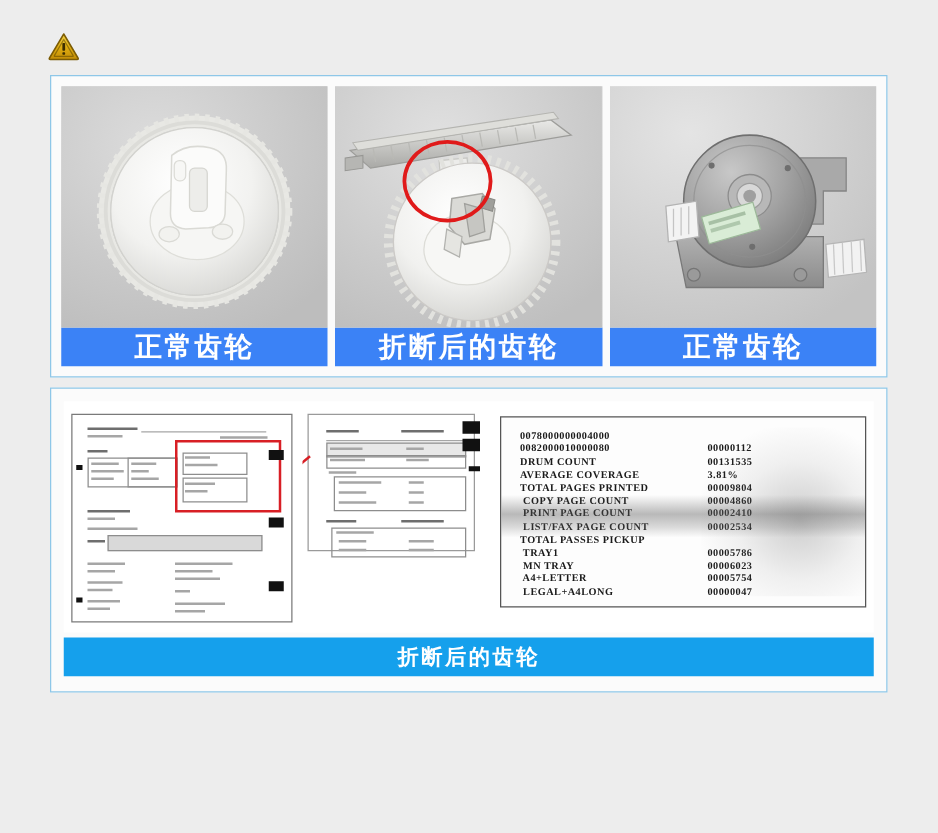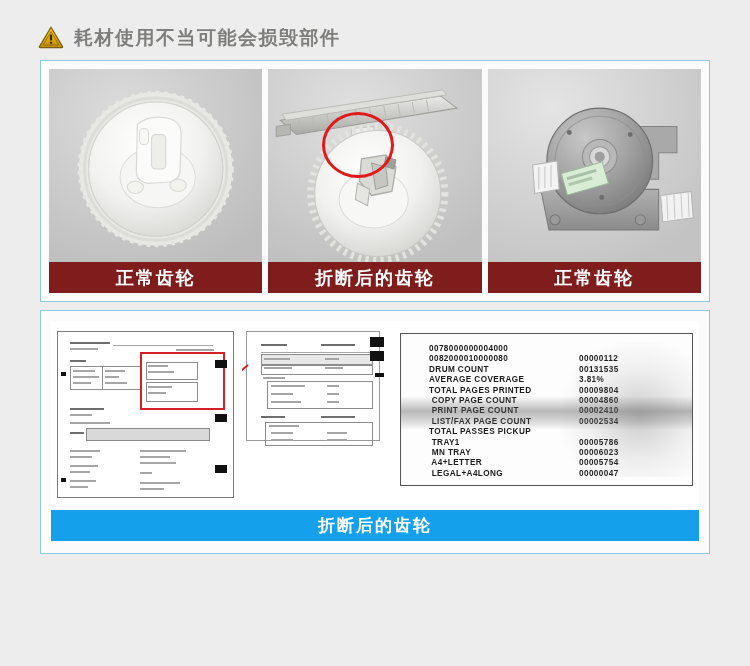--- a/index.html
+++ b/index.html
@@ -65,23 +65,23 @@
     background: #ffffff;
   }
   .photo {
     position: relative;
     height: 193px;
     overflow: hidden;
     background: #c9c9c9;
   }
   .caption {
     height: 31px;
-    background: #7f1d1d;
+    background: #3b82f6;
     color: #ffffff;
-    font-size: 18px;
+    font-size: 22px;
     font-weight: bold;
     letter-spacing: 2px;
     display: flex;
     align-items: center;
     justify-content: center;
     line-height: 1;
   }
 
   
   .bg-gray1 { background: linear-gradient(150deg,#d2d2d2 0%,#c3c3c3 45%,#bdbdbd 100%); }
@@ -142,22 +142,22 @@
     border: 1px solid #8d8d8d;
   }
   .blackmark {
     position: absolute;
     background: #111;
   }
 
   
   .report {
     position: absolute;
-    left: 28px; top: 10px;
-    font-family: Liberation Sans, sans-serif;
+    left: 15px; top: 10px;
+    font-family: Liberation Serif, serif;
     font-size: 8.2px;
     font-weight: bold;
     color: #1a1a1a;
     line-height: 10.4px;
     letter-spacing: 0.4px;
     white-space: pre;
   }
   .report .val {
     position: absolute;
     left: 150px;
@@ -203,21 +203,20 @@
           <stop offset="0" stop-color="#f4d347"></stop>
           <stop offset="0.5" stop-color="#e0ae12"></stop>
           <stop offset="1" stop-color="#c28d06"></stop>
         </linearGradient>
       </defs>
       <path d="M13 2.2 L24.4 21.4 Q25.1 22.6 23.7 22.6 L2.3 22.6 Q0.9 22.6 1.6 21.4 Z" fill="url(#wg1)" stroke="#7c5c04" stroke-width="1.2" stroke-linejoin="round"></path>
       <path d="M13 6.6 L20.4 19.3 Q20.9 20.1 20.0 20.1 L6.0 20.1 Q5.1 20.1 5.6 19.3 Z" fill="none" stroke="#5d4602" stroke-width="1" stroke-linejoin="round" opacity="0.55"></path>
       <rect x="11.9" y="9.4" width="2.2" height="6.2" rx="0.6" fill="#3c2d01"></rect>
       <rect x="11.9" y="16.7" width="2.2" height="2.1" rx="0.6" fill="#3c2d01"></rect>
     </svg>
-    <div class="sec-title">耗材使用不当可能会损毁部件</div>
   </div>
 
   <div class="panel-box">
     <div class="cards">
 
       <div class="card">
         <div class="photo bg-gray1">
           <svg viewBox="0 0 210 193" width="100%" height="100%" preserveAspectRatio="xMidYMid slice">
             <defs>
               <radialGradient id="gg1" cx="42%" cy="33%" r="70%">

